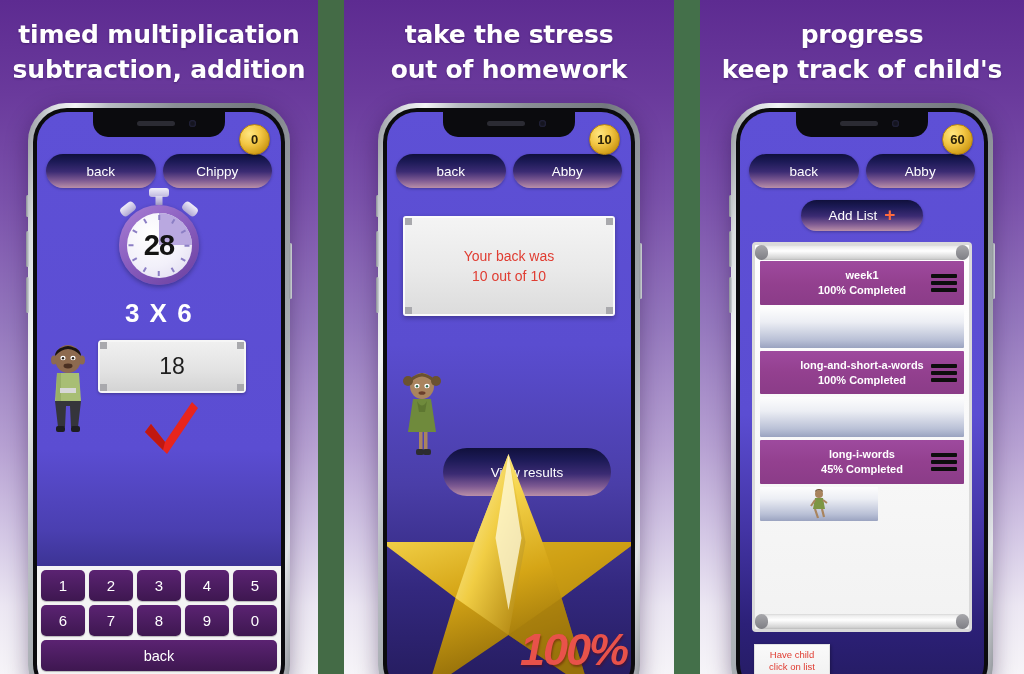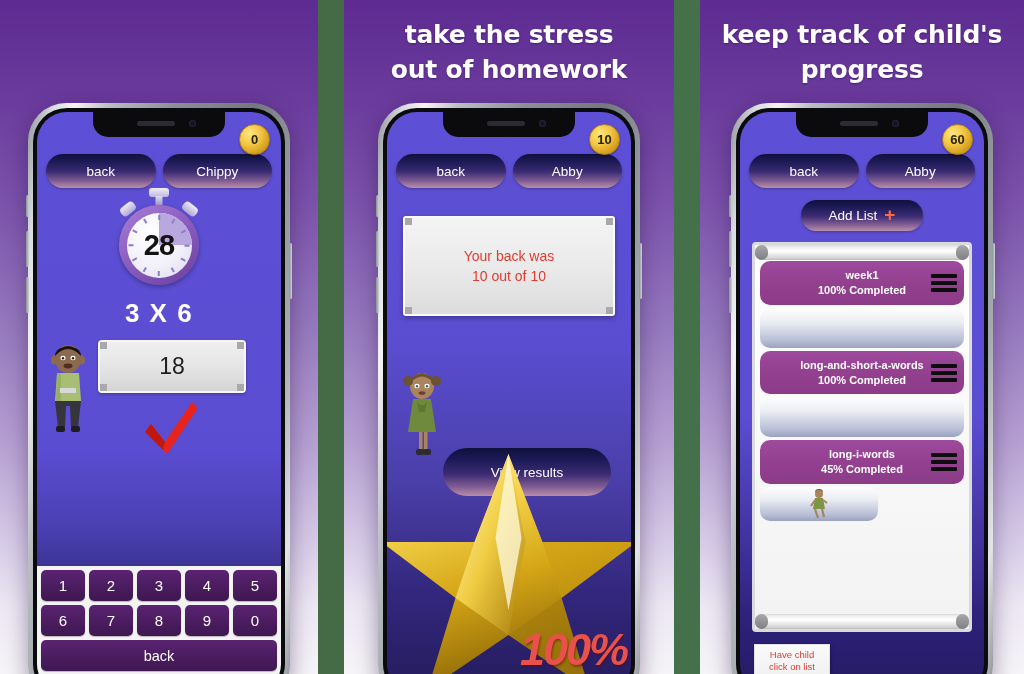--- a/index.html
+++ b/index.html
@@ -399,21 +399,21 @@
   .rail-cap.l { left: 0; } .rail-cap.r { right: 0; }
 
   .listbody {
     position: absolute;
     top: 16px; left: 5px; right: 5px; bottom: 16px;
     overflow: hidden;
   }
   .litem {
     position: relative;
     margin-bottom: 3px;
-    border-radius: 10px;
+    border-radius: 1px;
     cursor: pointer;
   }
   .litem.filled {
     background: linear-gradient(to bottom,#9e4a9e 0%,#93408f 50%,#8b3c88 100%);
     padding: 7px 6px;
     text-align: center;
     color: #ffffff;
   }
   .litem.filled .t1 { font-size: 11px; font-weight: 700; line-height: 1.35; }
   .litem.filled .t2 { font-size: 11px; font-weight: 700; line-height: 1.35; }
@@ -449,20 +449,24 @@
     text-align: center;
     z-index: 8;
   }
 </style>
 </head>
 <body>
 
 <div class="stage">
 
   <div class="panel panel-1">
+    <div class="headline">
+      <span class="ln">timed multiplication</span>
+      <span class="ln">subtraction, addition</span>
+    </div>
 
     <div class="phone">
       <div class="sbtn mute"></div>
       <div class="sbtn vup"></div>
       <div class="sbtn vdn"></div>
       <div class="sbtn pwr"></div>
       <div class="phone-inner">
         <div class="screen s1">
           <div class="notch">
             <div class="speaker"></div>
@@ -654,22 +658,22 @@
 
         </div>
       </div>
     </div>
   </div>
 
   <div class="divider d2"></div>
 
   <div class="panel panel-3">
     <div class="headline">
+      <span class="ln">progress</span>
       <span class="ln">keep track of child's</span>
-      <span class="ln">progress</span>
     </div>
 
     <div class="phone">
       <div class="sbtn mute"></div>
       <div class="sbtn vup"></div>
       <div class="sbtn vdn"></div>
       <div class="sbtn pwr"></div>
       <div class="phone-inner">
         <div class="screen s3">
           <div class="notch">

